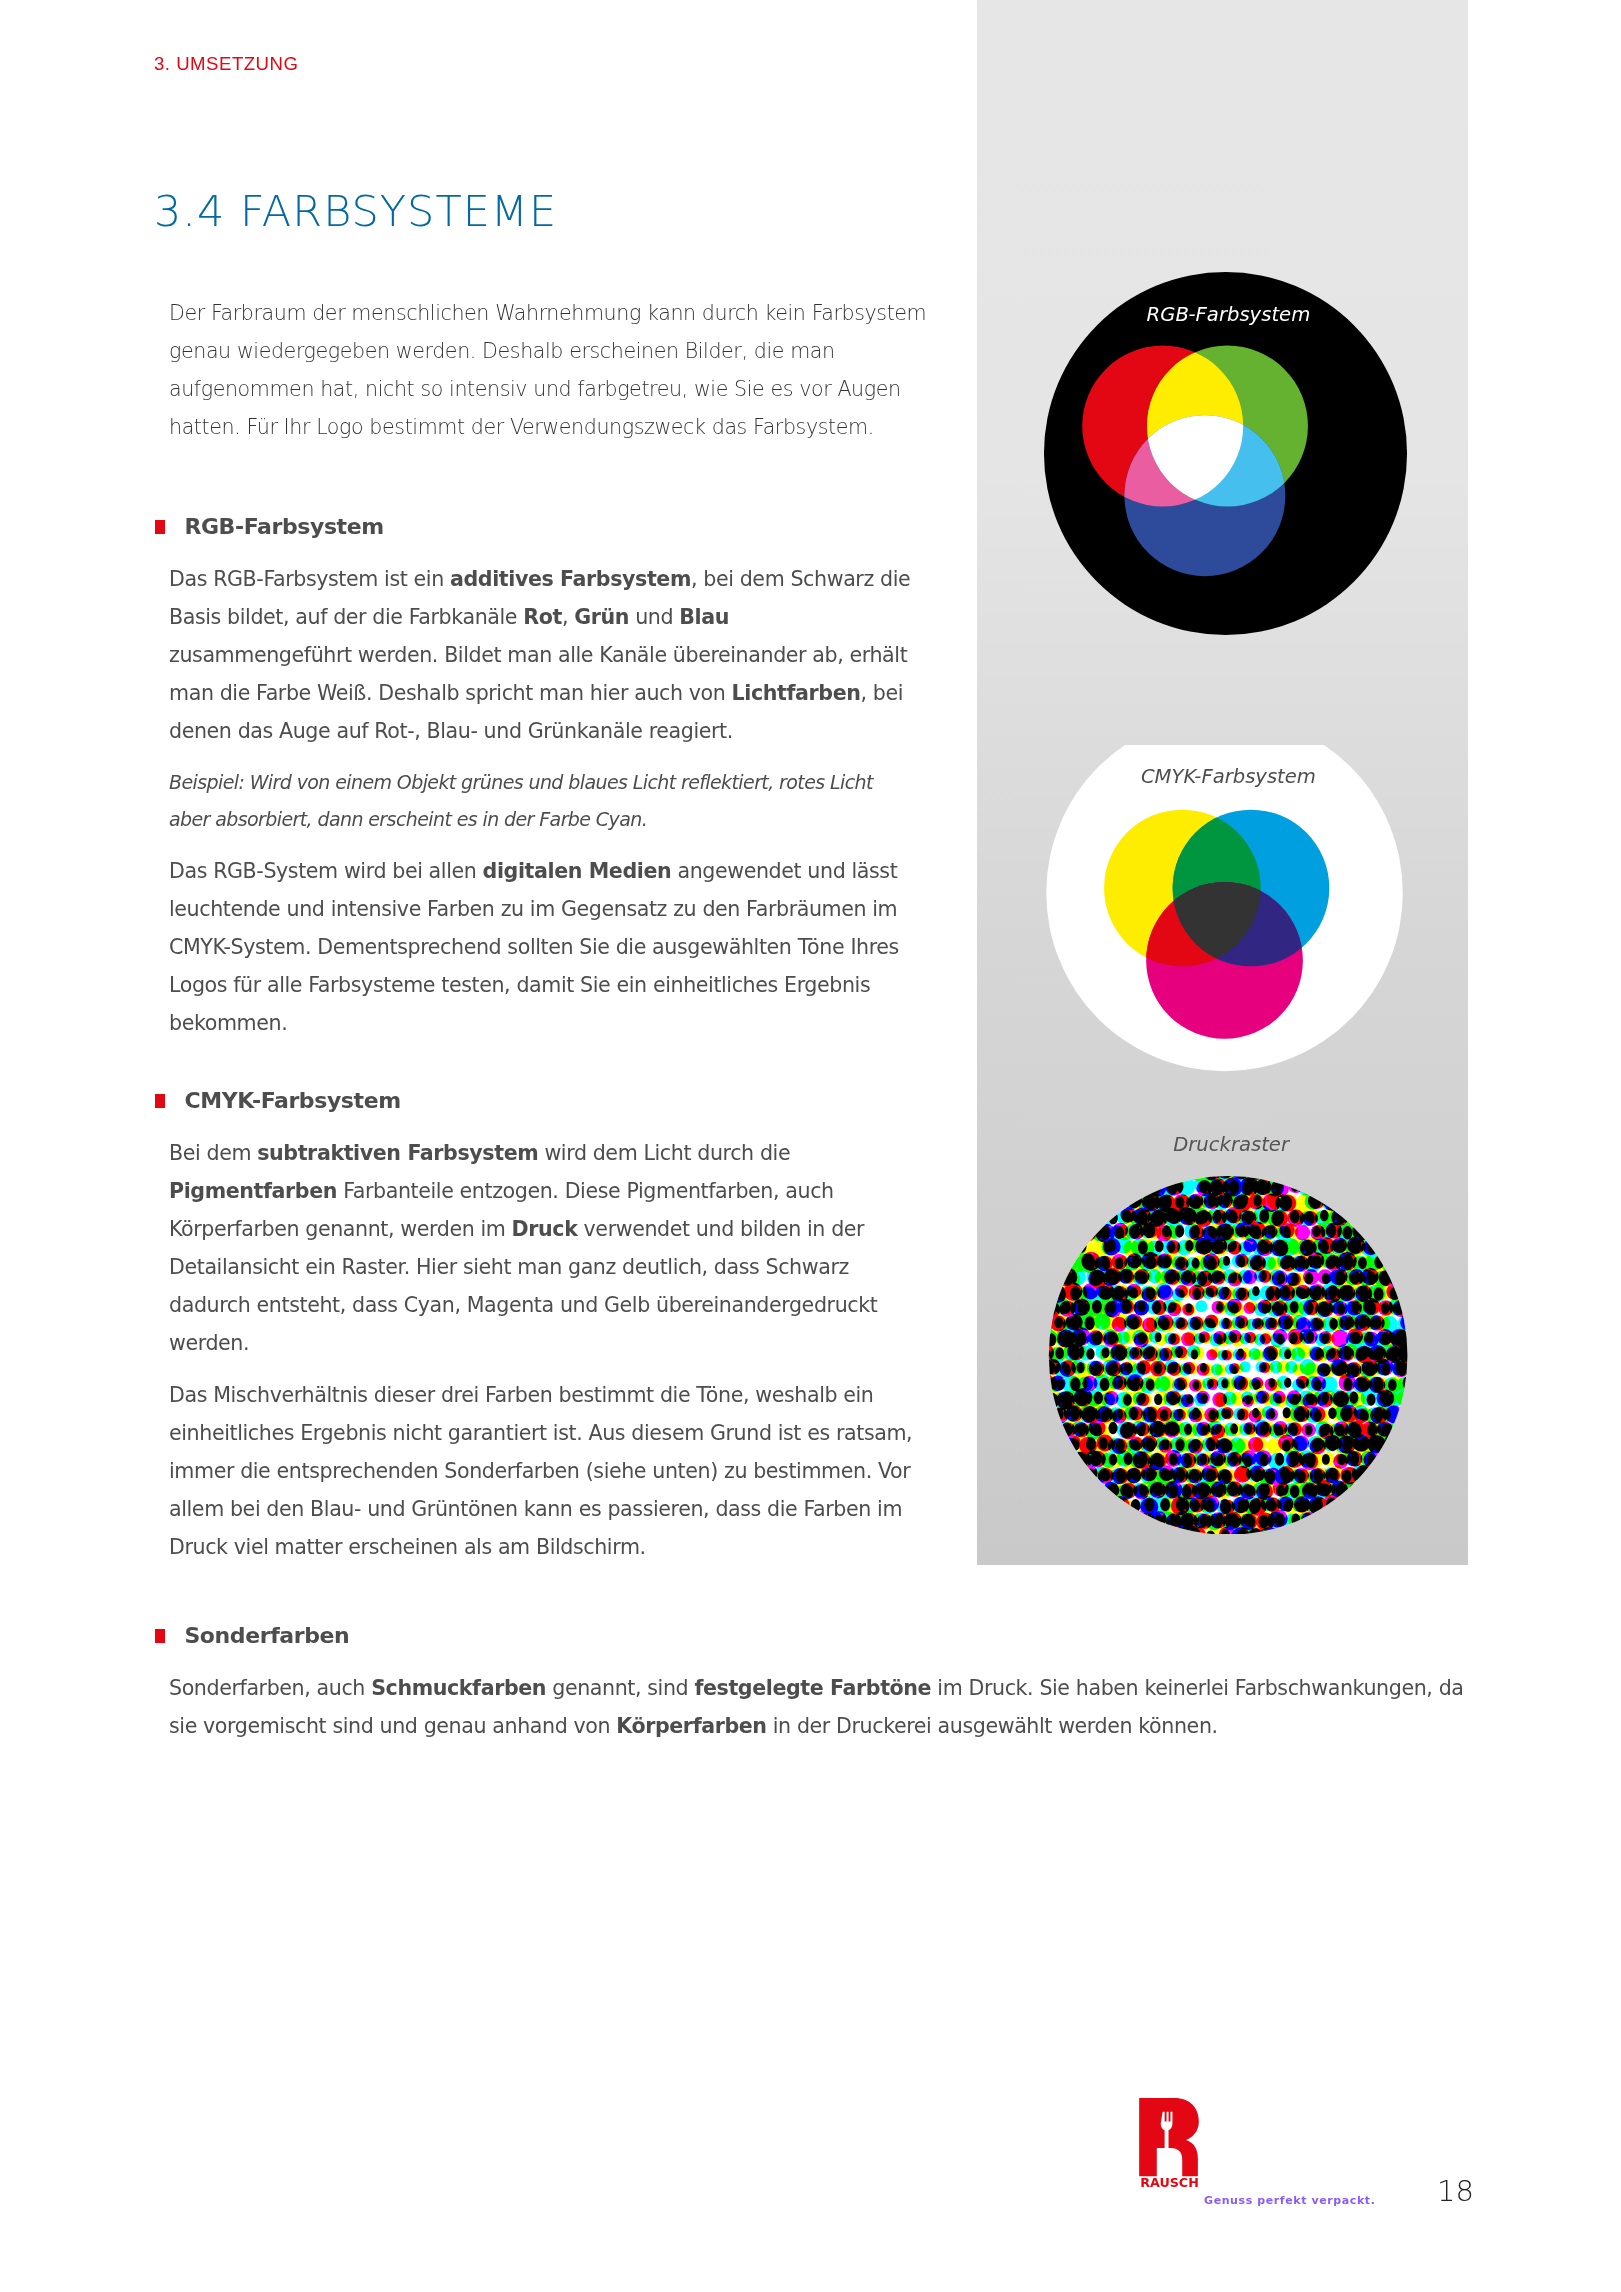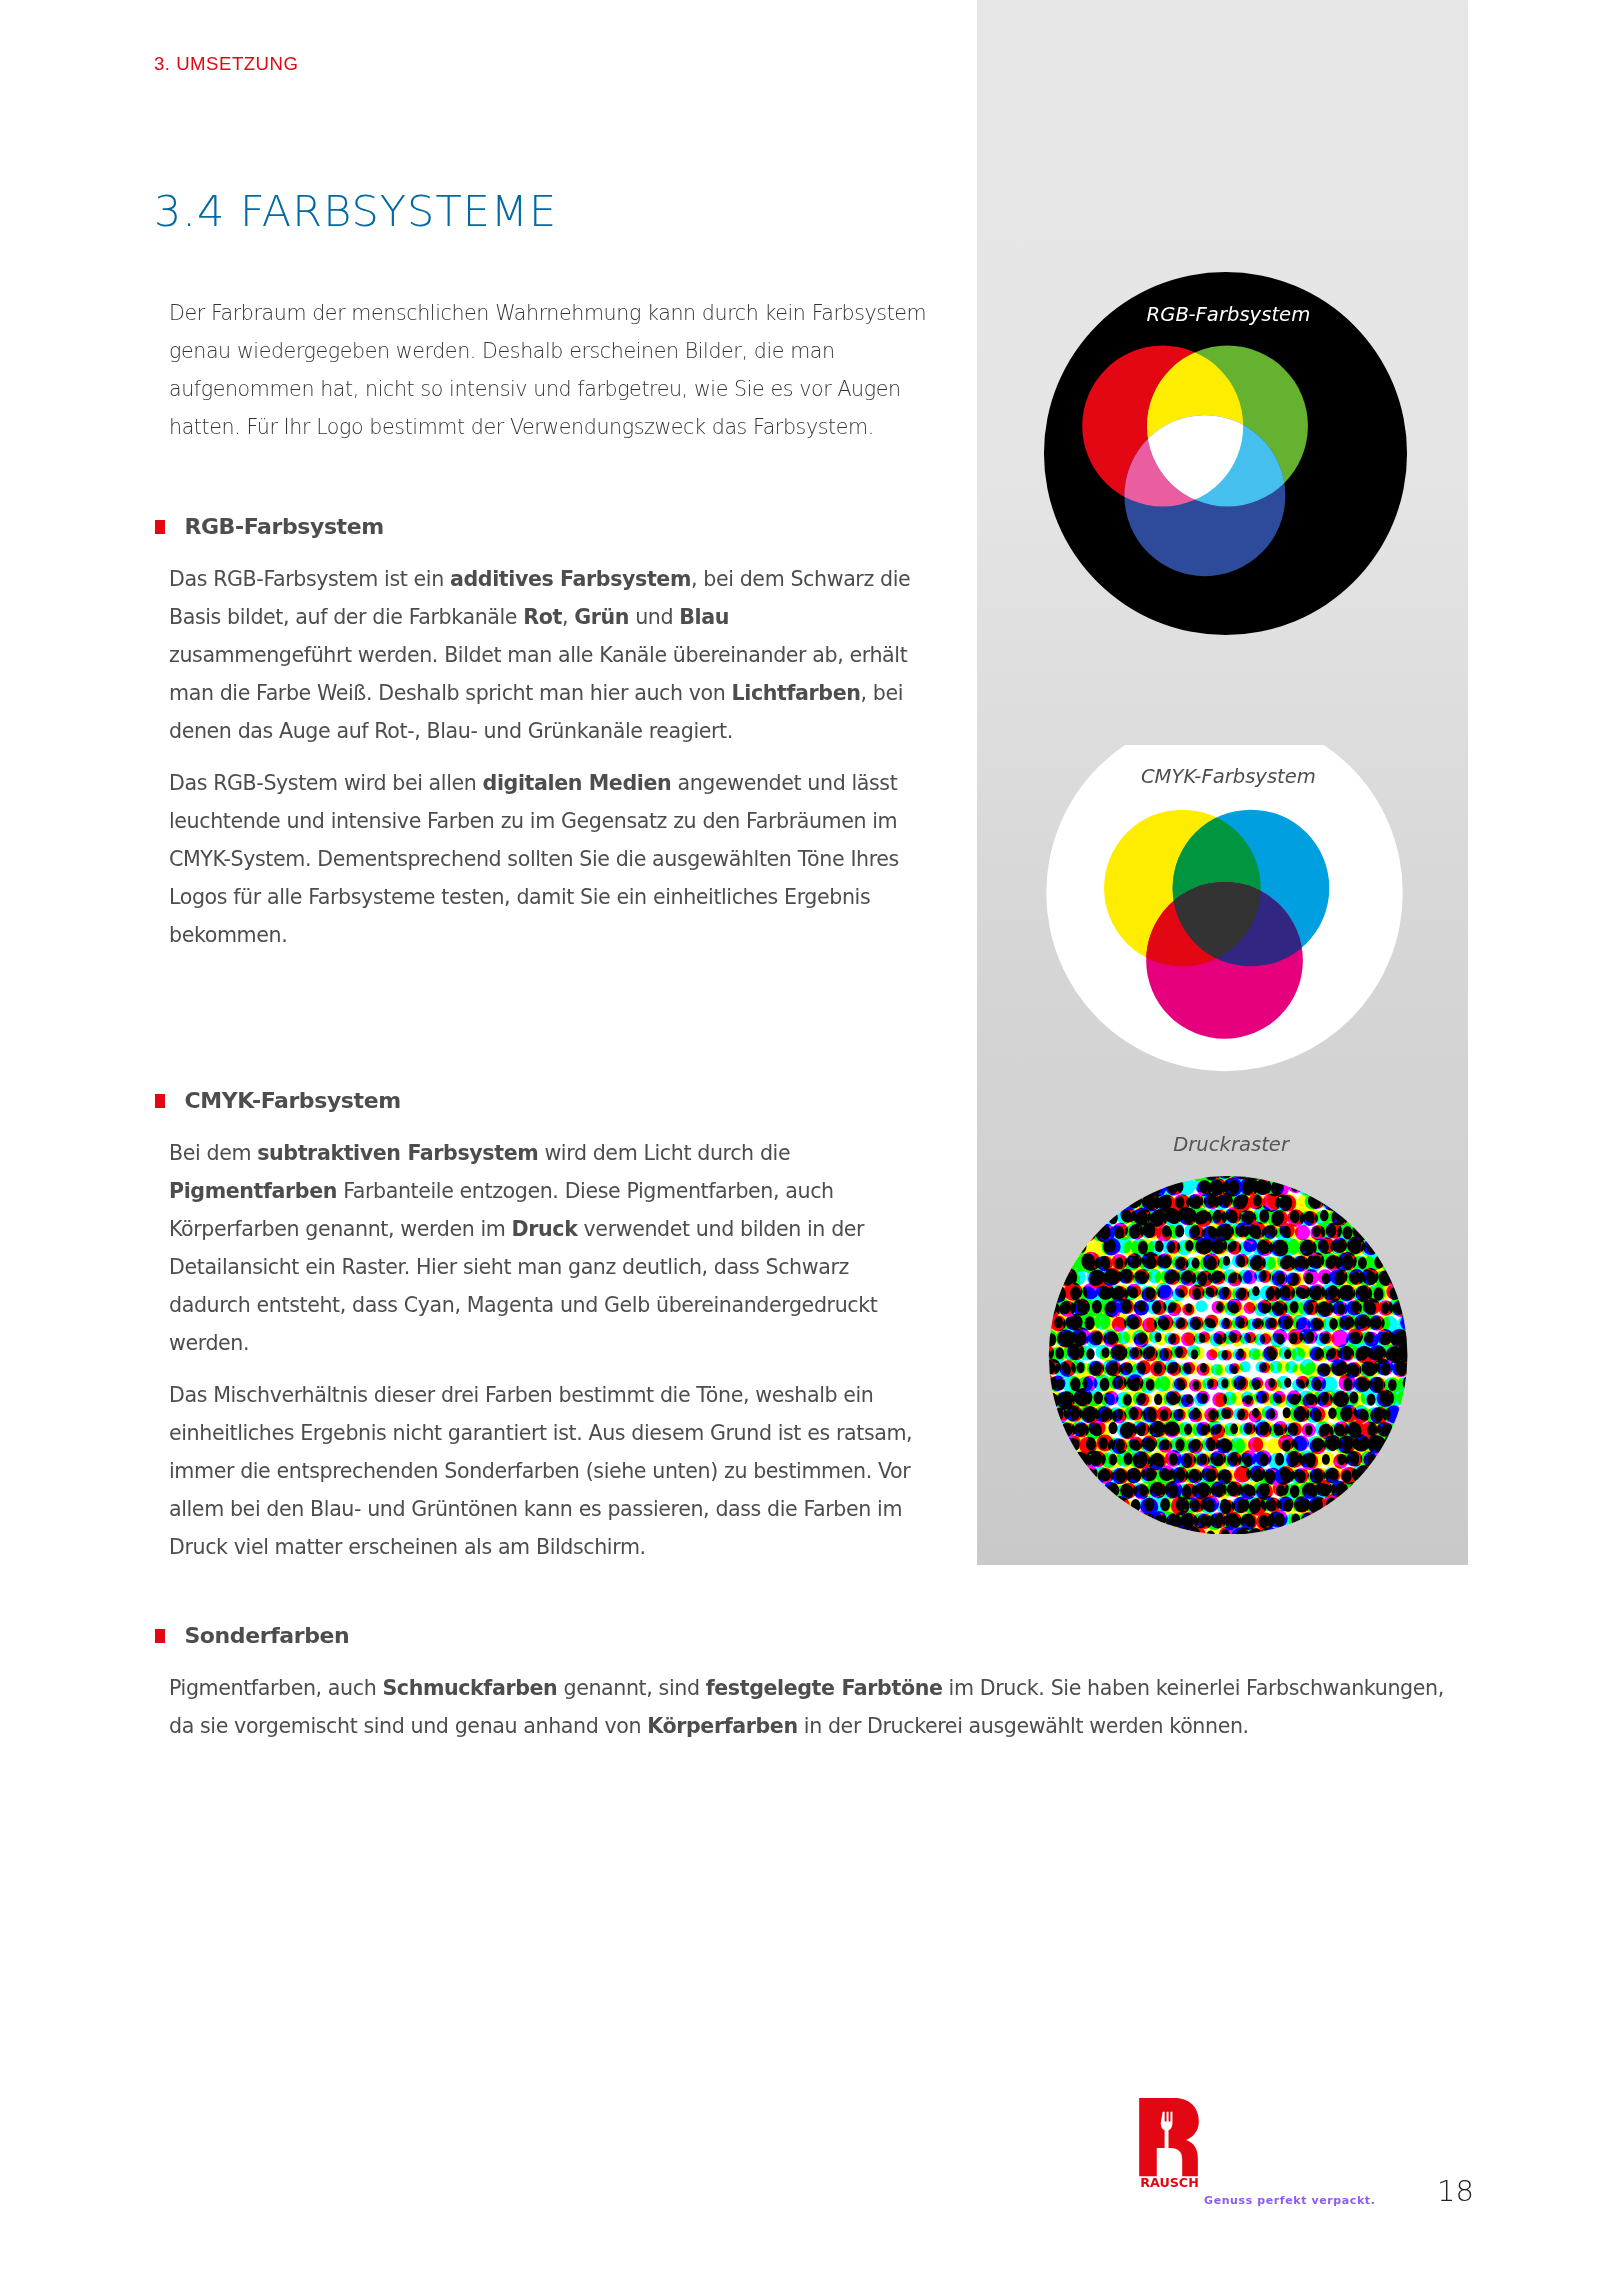--- a/index.html
+++ b/index.html
@@ -30,38 +30,39 @@
 <h1 class="page-title">3.4 FARBSYSTEME</h1>
 
 <p class="text-col intro p">Der Farbraum der menschlichen Wahrnehmung kann durch kein Farbsystem genau wiedergegeben werden. Deshalb erscheinen Bilder, die man aufgenommen hat, nicht so intensiv und farbgetreu, wie Sie es vor Augen hatten. Für Ihr Logo bestimmt der Verwendungszweck das Farbsystem.</p>
 
 <div class="text-col" id="rgb-section">
   <div class="heading">
     <span class="bullet"></span>
     <span>RGB-Farbsystem</span>
   </div>
   <p class="p rich"><span>Das RGB-Farbsystem ist ein </span><b>additives Farbsystem</b><span>, bei dem Schwarz die Basis bildet, auf der die Farbkanäle </span><b>Rot</b><span>, </span><b>Grün</b><span> und </span><b>Blau</b><span> zusammengeführt werden. Bildet man alle Kanäle übereinander ab, erhält man die Farbe Weiß. Deshalb spricht man hier auch von </span><b>Lichtfarben</b><span>, bei denen das Auge auf Rot-, Blau- und Grünkanäle reagiert.</span></p>
+  <p class="p ex">Beispiel: Wird von einem Objekt grünes und blaues Licht reflektiert, rotes Licht aber absorbiert, dann erscheint es in der Farbe Cyan.</p>
   <p class="p rich"><span>Das RGB-System wird bei allen </span><b>digitalen Medien</b><span> angewendet und lässt leuchtende und intensive Farben zu im Gegensatz zu den Farbräumen im CMYK-System. Dementsprechend sollten Sie die ausgewählten Töne Ihres Logos für alle Farbsysteme testen, damit Sie ein einheitliches Ergebnis bekommen.</span></p>
 </div>
 
 <div class="text-col" id="cmyk-section">
   <div class="heading">
     <span class="bullet"></span>
     <span>CMYK-Farbsystem</span>
   </div>
   <p class="p rich"><span>Bei dem </span><b>subtraktiven Farbsystem</b><span> wird dem Licht durch die </span><b>Pigmentfarben</b><span> Farbanteile entzogen. Diese Pigmentfarben, auch Körperfarben genannt, werden im </span><b>Druck</b><span> verwendet und bilden in der Detailansicht ein Raster. Hier sieht man ganz deutlich, dass Schwarz dadurch entsteht, dass Cyan, Magenta und Gelb übereinandergedruckt werden.</span></p>
   <p class="p rich"><span>Das Mischverhältnis dieser drei Farben bestimmt die Töne, weshalb ein einheitliches Ergebnis nicht garantiert ist. Aus diesem Grund ist es ratsam, immer die entsprechenden Sonderfarben (siehe unten) zu bestimmen. Vor allem bei den Blau- und Grüntönen kann es passieren, dass die Farben im Druck viel matter erscheinen als am Bildschirm.</span></p>
 </div>
 
 <div class="text-col" id="sonder-section">
   <div class="heading">
     <span class="bullet"></span>
     <span>Sonderfarben</span>
   </div>
-  <p class="p rich"><span>Pigmentfarben, auch </span><b>Schmuckfarben</b><span> genannt, sind </span><b>festgelegte Farbtöne</b><span> im Druck. Sie haben keinerlei Farbschwankungen, da sie vorgemischt sind und genau anhand von </span><b>Körperfarben</b><span> in der Druckerei ausgewählt werden können.</span></p>
+  <p class="p rich"><span>Sonderfarben, auch </span><b>Schmuckfarben</b><span> genannt, sind </span><b>festgelegte Farbtöne</b><span> im Druck. Sie haben keinerlei Farbschwankungen, da sie vorgemischt sind und genau anhand von </span><b>Körperfarben</b><span> in der Druckerei ausgewählt werden können.</span></p>
 </div>
 
 <div class="panel"></div>
 
 <svg class="diagram" style="left:1042px;top:270px" width="367" height="367" viewBox="0 0 374 374">
   <defs>
     <clipPath id="rgbR">
         <circle cx="123" cy="159" r="82"></circle>
       </clipPath>
     <clipPath id="rgbG">

